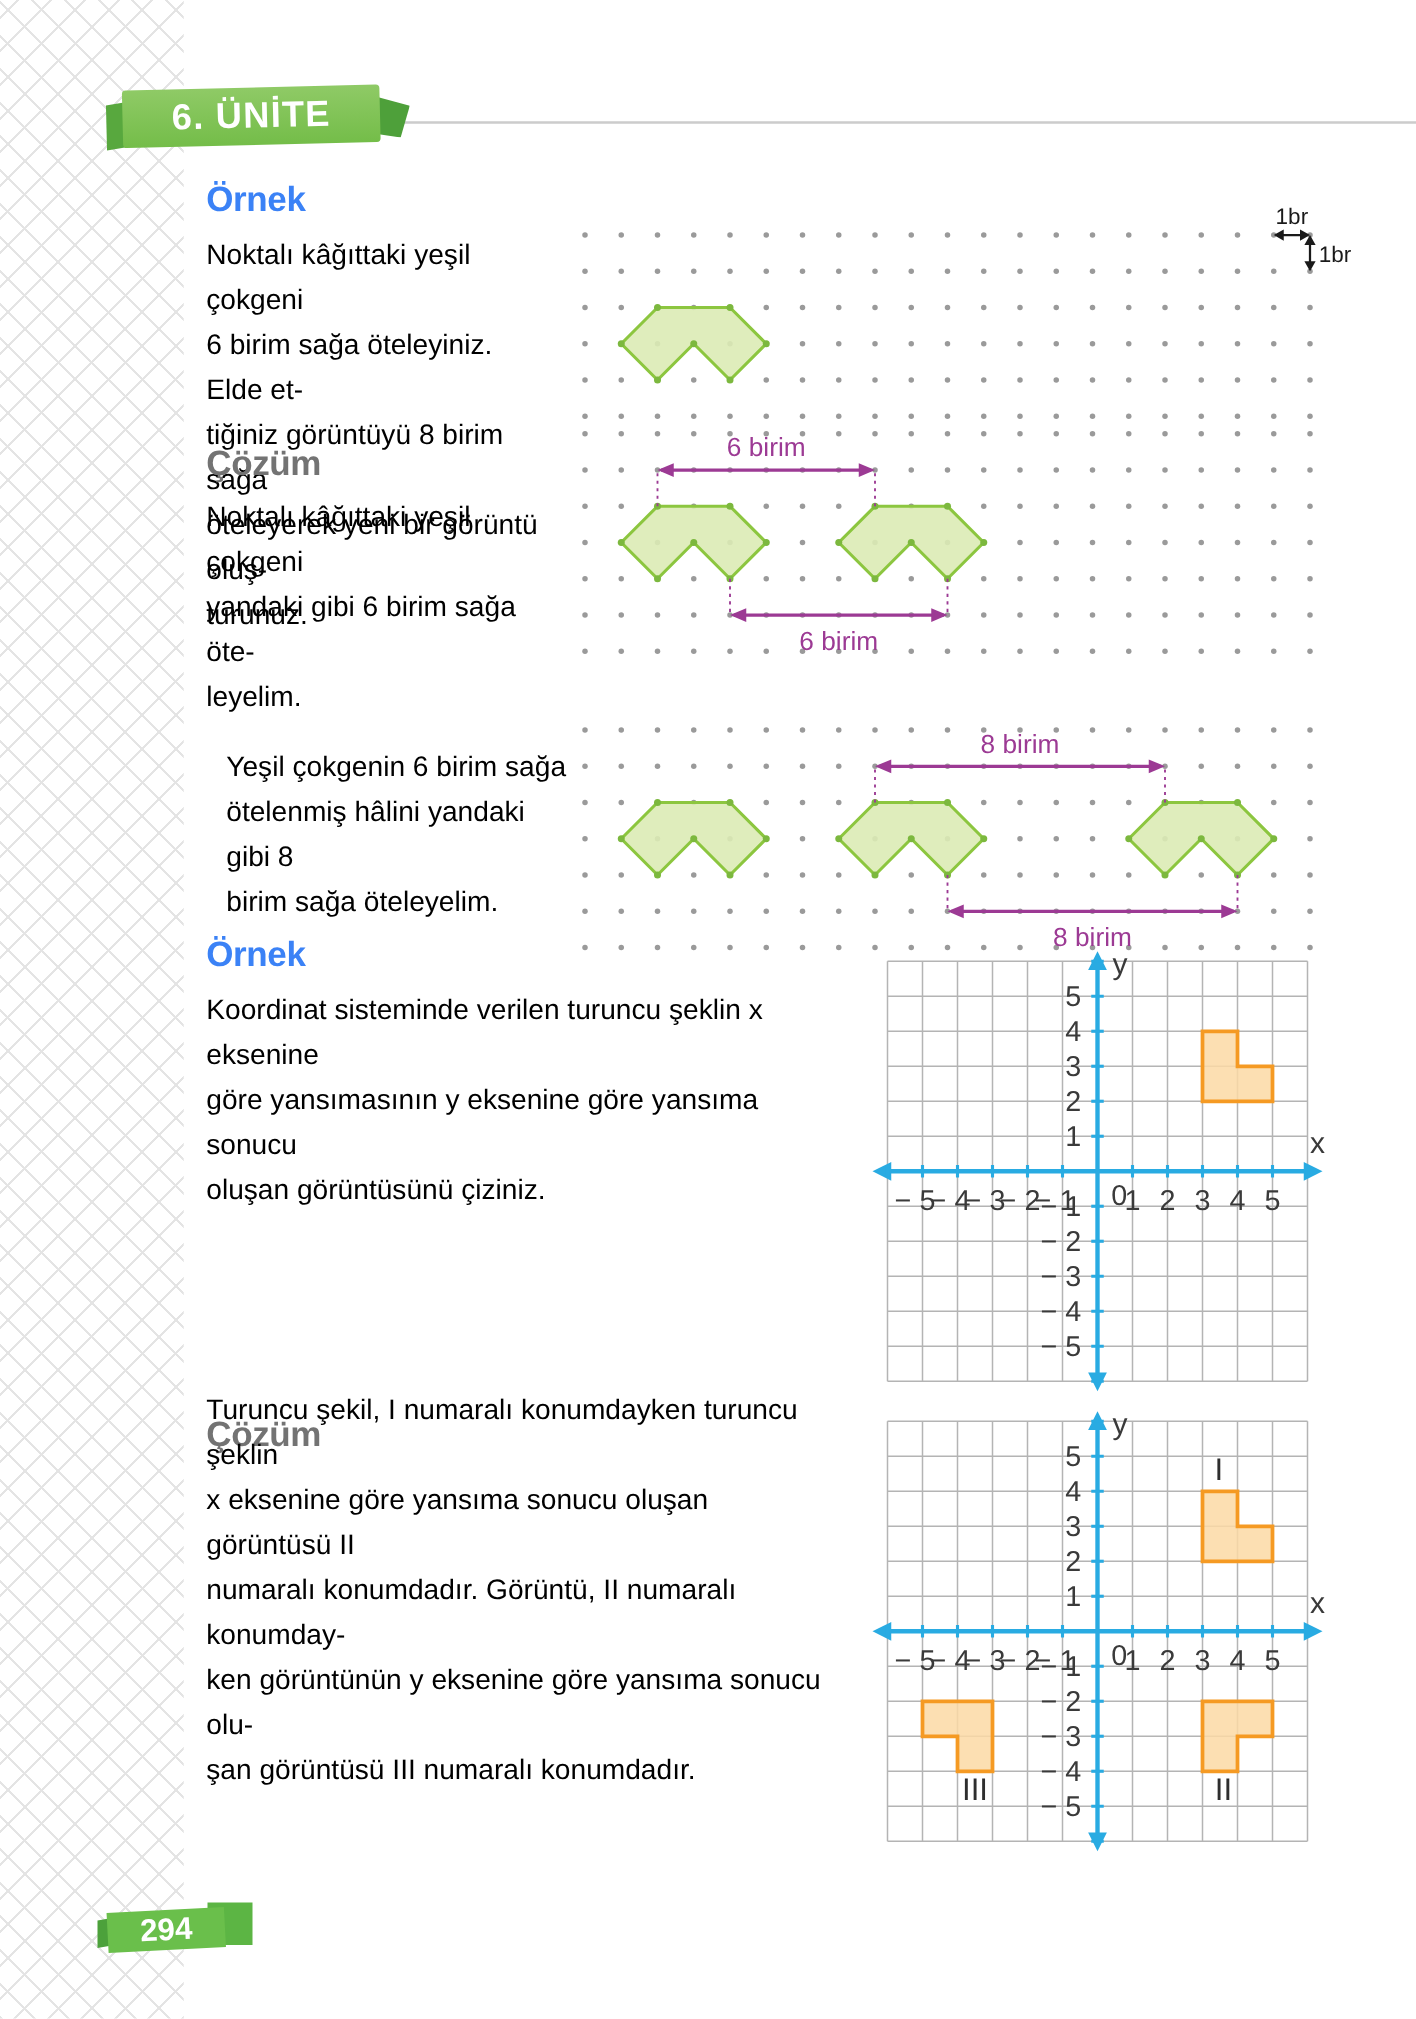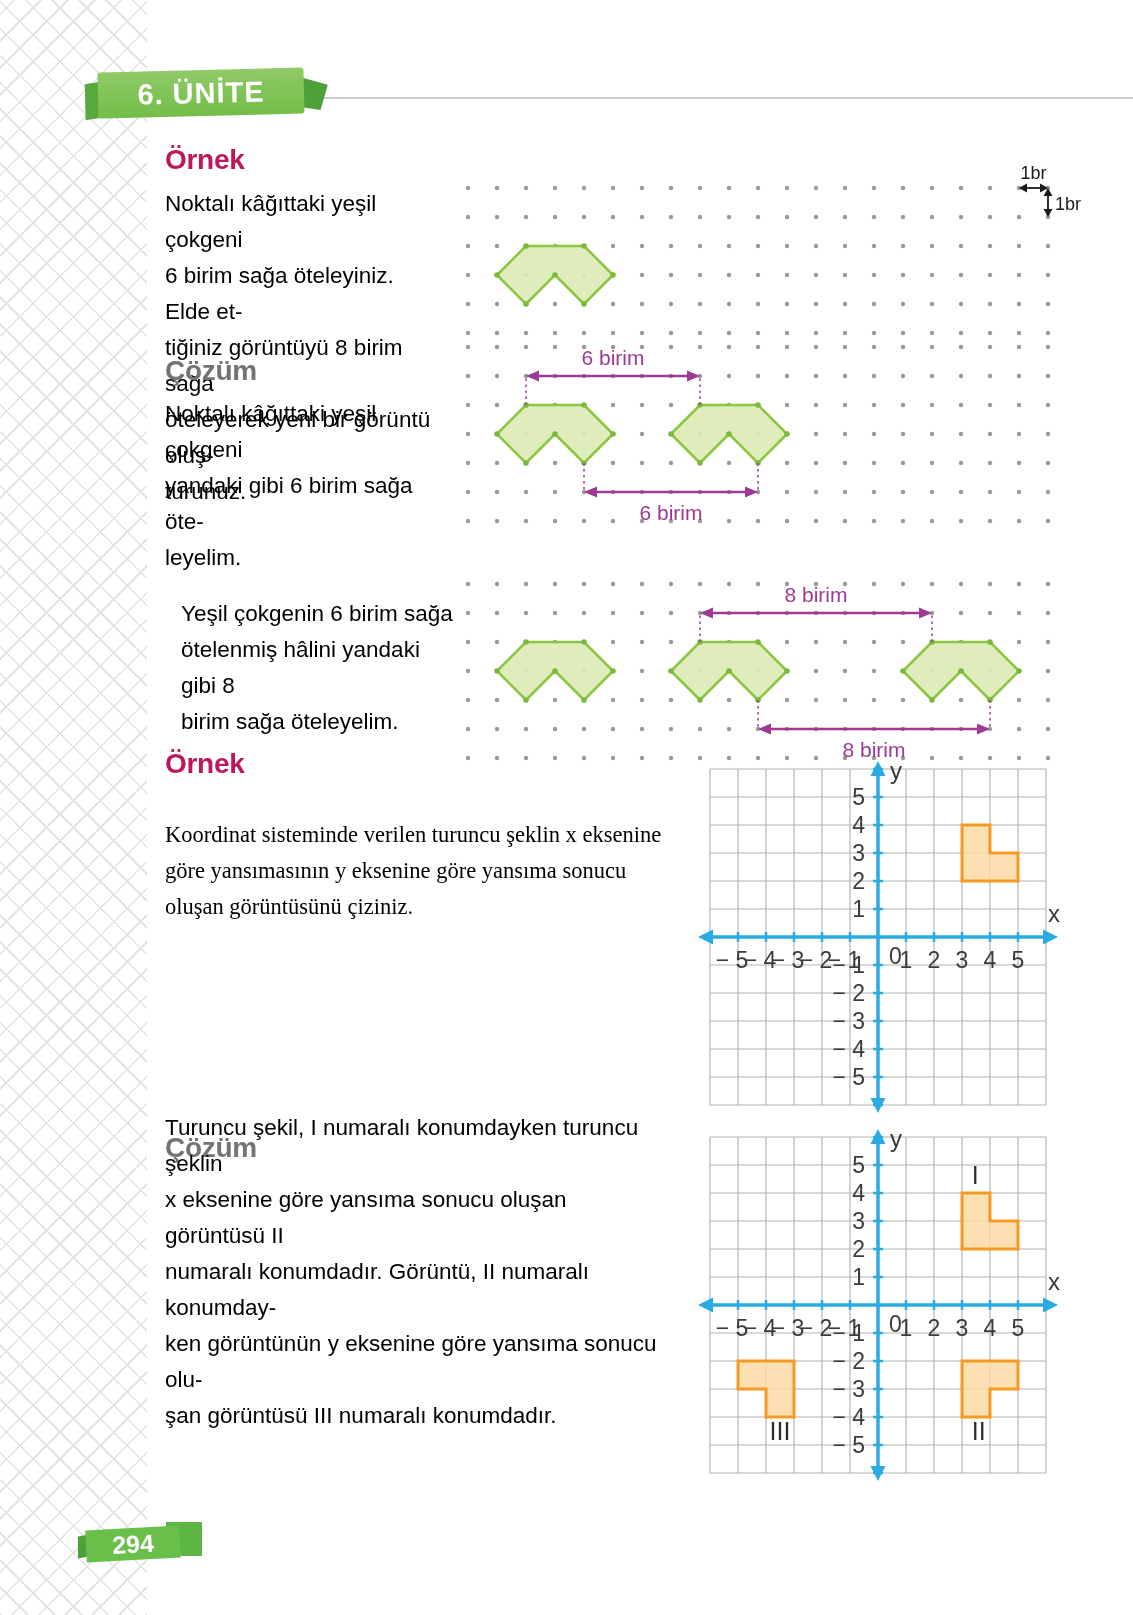--- a/index.html
+++ b/index.html
@@ -15,21 +15,21 @@
   }
   .rule{position:absolute;left:296px;top:97px;width:837px;height:2px;background:#cccccc;}
   .unit-banner{position:absolute;left:98px;top:70px;width:206px;height:46px;transform:rotate(-1.4deg);}
   .unit-banner .flap-left{position:absolute;left:-13px;top:9px;width:36px;height:36px;background:#58a83e;transform:skewY(-8deg);}
   .unit-banner .tip{position:absolute;right:-24px;top:7px;width:36px;height:36px;background:#4ea03a;clip-path:polygon(0 0,100% 30%,78% 100%,0 86%);}
   .unit-banner .main{position:absolute;left:0;top:0;right:0;bottom:0;border-radius:3px;
     background:linear-gradient(180deg,#8fca66,#74bd49);
     display:flex;align-items:center;justify-content:center;
     color:#ffffff;font-size:29px;font-weight:bold;letter-spacing:1px;}
   .h-ex{position:absolute;font-size:28px;font-weight:bold;letter-spacing:-0.3px;}
-  .h-orange{color:#be185d;}
+  .h-orange{color:#3b82f6;}
   .h-blue{color:#737373;}
   .para{position:absolute;font-size:22.5px;line-height:36px;color:#000000;white-space:pre-line;}
   .fig{position:absolute;}
   svg text{font-family:"Liberation Sans",sans-serif;}
   .page-banner{position:absolute;left:86px;top:1522px;width:130px;height:44px;}
   .page-banner .block{position:absolute;left:80px;top:0;width:36px;height:34px;background:#5cb544;}
   .page-banner .flap{position:absolute;left:-8px;top:13px;width:16px;height:22px;background:#4ca13b;transform:skewY(-10deg);}
   .page-banner .main{position:absolute;left:0;top:6px;width:94px;height:32px;background:#6abf4b;transform:rotate(-3deg);
     display:flex;align-items:center;justify-content:center;color:#fff;font-size:25px;font-weight:bold;}
 </style>
@@ -54,21 +54,21 @@
 
 <div class="h-ex h-blue" style="left:165px;top:355px;">Çözüm</div>
 <div class="para" style="left:165px;top:396px;width:275px;">Noktalı kâğıttaki yeşil çokgeni
 yandaki gibi 6 birim sağa öte-
 leyelim.</div>
 <div class="para" style="left:181px;top:548px;width:280px;margin-top:48px;">Yeşil çokgenin 6 birim sağa
 ötelenmiş hâlini yandaki gibi 8
 birim sağa öteleyelim.</div>
 
 <div class="h-ex h-orange" style="left:165px;top:748px;">Örnek</div>
-<div class="para" style="left:165px;top:817px;width:500px;font-family:Liberation Serif, serif;">Koordinat sisteminde verilen turuncu şeklin x eksenine
+<div class="para" style="left:165px;top:790px;width:500px;">Koordinat sisteminde verilen turuncu şeklin x eksenine
 göre yansımasının y eksenine göre yansıma sonucu
 oluşan görüntüsünü çiziniz.</div>
 
 <div class="h-ex h-blue" style="left:165px;top:1132px;">Çözüm</div>
 <div class="para" style="left:165px;top:1110px;width:500px;">Turuncu şekil, I numaralı konumdayken turuncu şeklin
 x eksenine göre yansıma sonucu oluşan görüntüsü II
 numaralı konumdadır. Görüntü, II numaralı konumday-
 ken görüntünün y eksenine göre yansıma sonucu olu-
 şan görüntüsü III numaralı konumdadır.</div>
 

